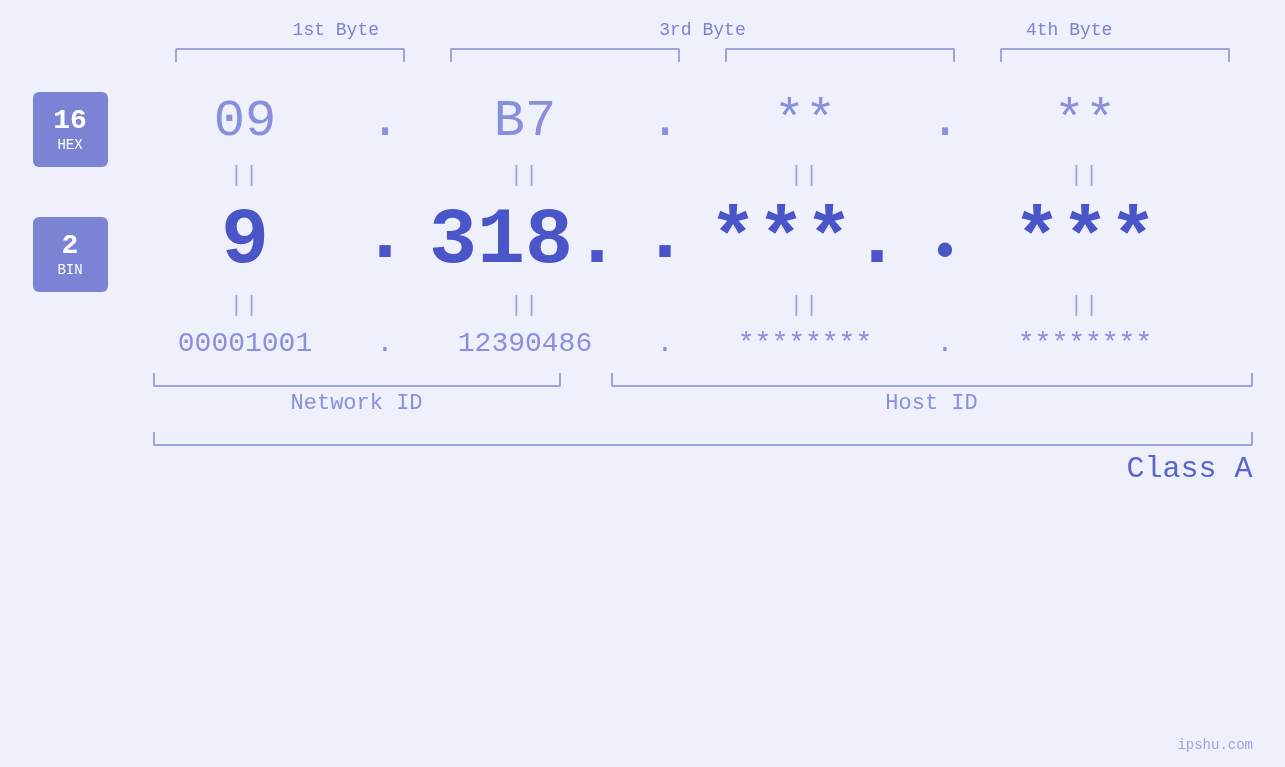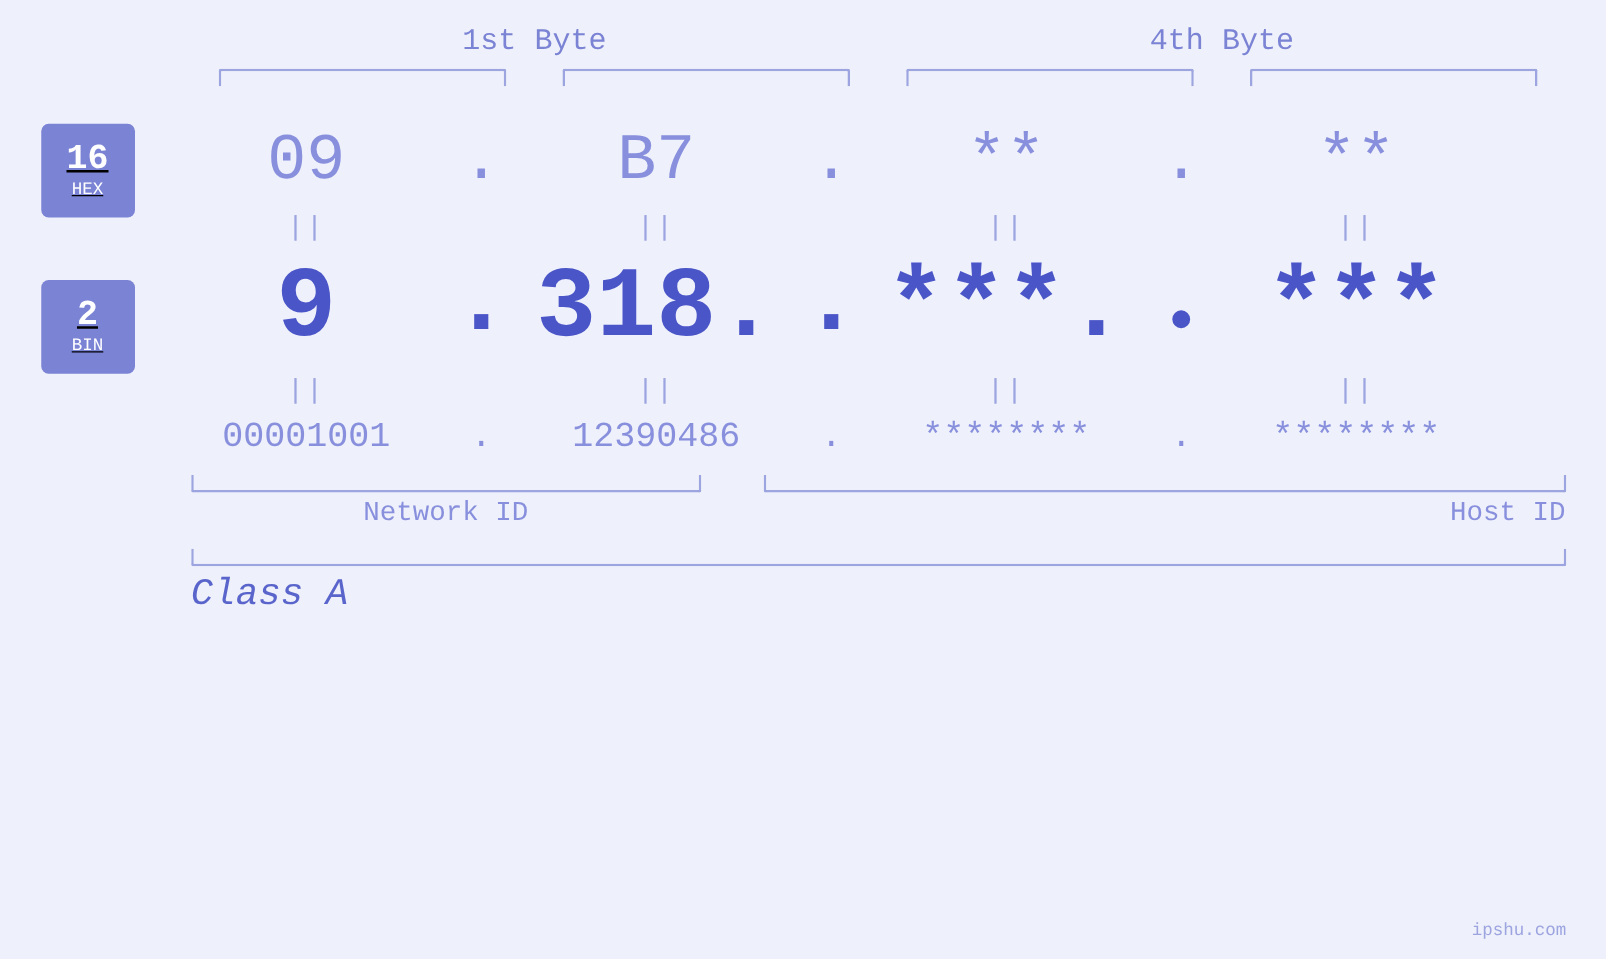--- a/index.html
+++ b/index.html
@@ -27,21 +27,21 @@
     .byte-headers {
       display: flex;
       width: 1100px;
       margin-left: 120px;
       justify-content: space-around;
       margin-bottom: 8px;
     }
 
     .byte-header {
       color: #7b83d4;
-      font-size: 24px;
+      font-size: 18px;
       font-family: 'Courier New', Courier, monospace;
       text-align: center;
       width: 230px;
     }
 
     
     .brackets-row {
       display: flex;
       width: 1100px;
       margin-left: 120px;
@@ -66,21 +66,20 @@
     }
 
     .label-col {
       display: flex;
       flex-direction: column;
       align-items: center;
       justify-content: space-around;
       width: 120px;
       padding-top: 10px;
       gap: 50px;
-      text-decoration: underline;
     }
 
     .badge {
       background-color: #7b83d4;
       color: white;
       border-radius: 6px;
       width: 75px;
       height: 75px;
       display: flex;
       flex-direction: column;
@@ -225,21 +224,21 @@
     .network-label {
       width: 480px;
       text-align: center;
       color: #8890dd;
       font-size: 22px;
       font-family: 'Courier New', Courier, monospace;
     }
 
     .host-label {
       width: 755px;
-      text-align: right;
+      text-align: center;
       color: #8890dd;
       font-size: 22px;
       font-family: 'Courier New', Courier, monospace;
       margin-left: 50px;
     }
 
     
     .full-bracket-row {
       width: 1100px;
       margin-left: 120px;
@@ -250,23 +249,22 @@
       width: 100%;
       height: 14px;
       border: 2px solid #9da5e0;
       border-top: none;
       border-radius: 0 0 2px 2px;
     }
 
     .class-row {
       width: 1100px;
       margin-left: 120px;
-      text-align: left;
+      text-align: right;
       margin-top: 6px;
-      font-style: italic;
     }
 
     .class-label {
       color: #5a65cc;
       font-size: 30px;
       font-family: 'Courier New', Courier, monospace;
     }
 
     .watermark {
       position: absolute;
@@ -277,20 +275,21 @@
       font-family: 'Courier New', Courier, monospace;
     }
   </style>
 </head>
 <body>
 
 <div class="main-container">
 
   <div class="byte-headers">
     <div class="byte-header">1st Byte</div>
+    <div class="byte-header">3rd Byte</div>
     <div class="byte-header">4th Byte</div>
   </div>
 
   <div class="brackets-row">
     <div class="bracket"></div>
     <div class="bracket"></div>
     <div class="bracket"></div>
     <div class="bracket"></div>
   </div>
 

